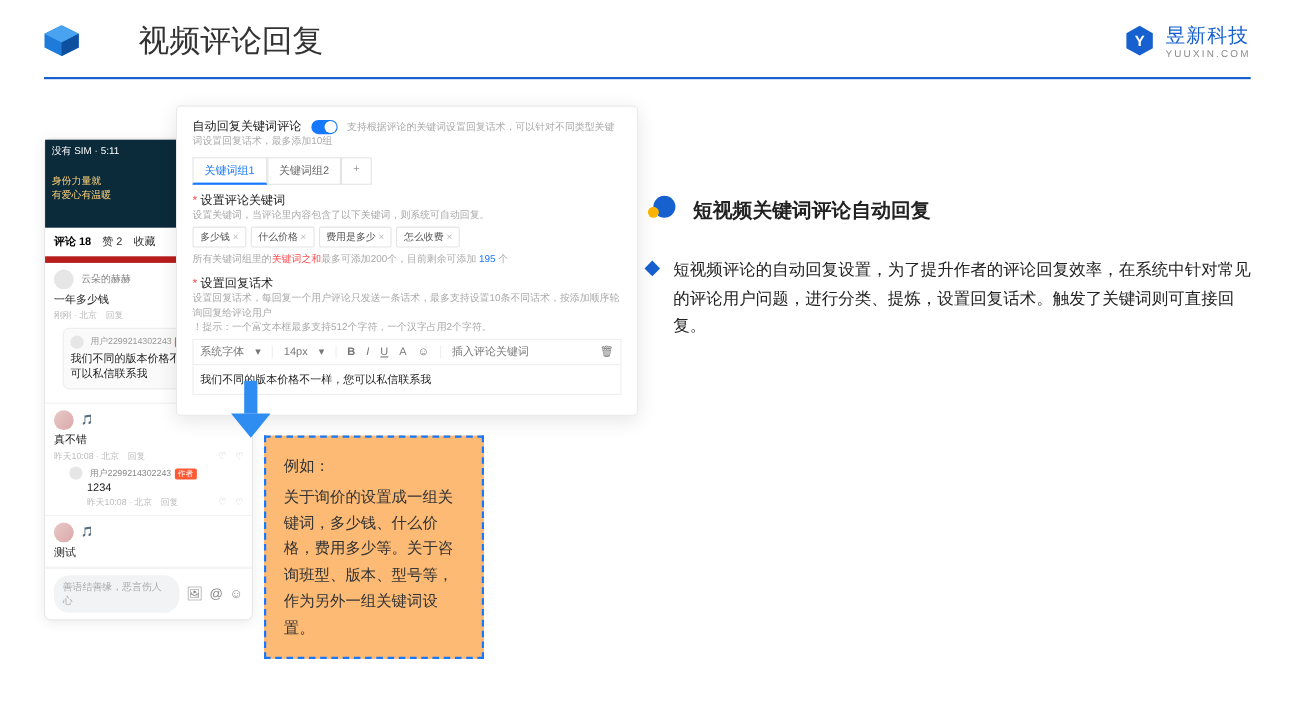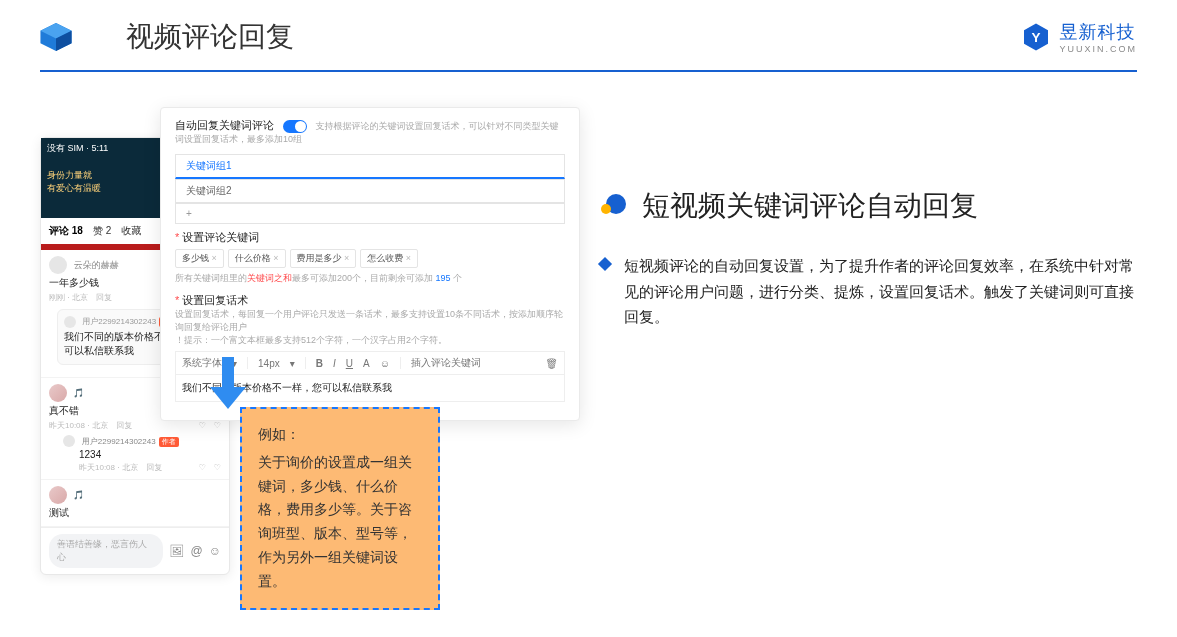--- a/index.html
+++ b/index.html
@@ -5,26 +5,26 @@
   * { box-sizing: border-box; margin: 0; padding: 0; }
   body { font-family: "Microsoft YaHei", Arial, sans-serif; background: #fff; width: 1177px; height: 637px; overflow: hidden; position: relative; }
   .header { display: flex; align-items: center; padding: 18px 40px 10px 40px; gap: 40px; }
   .logo-box { width: 32px; height: 28px; margin-right: 14px; }
   .title { font-size: 28px; color: #333; font-weight: 500; }
   .logo-right { position: absolute; right: 40px; top: 20px; display: flex; align-items: center; }
   .logo-right-text { margin-left: 8px; }
   .logo-right-main { font-size: 18px; color: #1660d0; font-weight: 400; letter-spacing: 1px; }
   .logo-right-sub { font-size: 9px; color: #8a8a8a; letter-spacing: 2px; }
   .hr { height: 2px; background: #1660d0; margin: 4px 40px 0 40px; }
-  .content { display: flex; padding: 35px 40px 0 40px; gap: 40px; }
+  .content { display: flex; padding: 24px 40px 0 40px; gap: 28px; }
   .left-col { width: 520px; position: relative; }
   .right-col { flex: 1; padding-top: 80px; }
   .section-head { display: flex; align-items: center; margin-bottom: 28px; }
   .bullets { display: inline-block; margin-right: 14px; }
-  .section-title { font-size: 28px; color: #222; font-weight: 400; }
+  .section-title { font-size: 18px; color: #222; font-weight: 700; }
   .point { display: flex; align-items: flex-start; margin-bottom: 22px; }
   .diamond { width: 10px; height: 10px; background: #1660d0; transform: rotate(45deg); margin-right: 14px; margin-top: 6px; flex-shrink: 0; }
   .point-text { font-size: 15px; color: #222; line-height: 1.7; }
   
   .mock-phone { position: absolute; left: 0px; top: 30px; width: 190px; background: #fff; border: 1px solid #e8e8e8; border-radius: 6px; box-shadow: 0 2px 12px rgba(0,0,0,.08); font-size: 10px; color: #666; z-index: 1; }
   .phone-top { background: #0b2a3a; color: #fff; height: 80px; padding: 4px 6px; font-size: 9px; position: relative; overflow: hidden; }
   .phone-top-img { position: absolute; right: 6px; bottom: 6px; width: 46px; height: 46px; background: linear-gradient(135deg,#6aa9d8,#2d4b6a); border-radius: 4px; }
   .phone-tabs { display: flex; gap: 10px; padding: 6px 8px; border-bottom: 6px solid #b91c1c; color: #333; }
   .phone-tabs span.active { color: #000; font-weight: 600; }
   .comment { padding: 6px 8px; border-bottom: 1px solid #f3f3f3; }
@@ -37,21 +37,21 @@
   .reply-box .rname { font-size: 8px; color: #999; }
   .badge { display: inline-block; background: #ff5a36; color: #fff; font-size: 7px; padding: 0 3px; border-radius: 2px; margin-left: 3px; }
   .input-bar { display: flex; align-items: center; gap: 6px; padding: 6px 8px; border-top: 1px solid #eee; }
   .input-bar .field { flex: 1; background: #f2f3f5; border-radius: 14px; padding: 4px 8px; font-size: 9px; color: #aaa; }
   .input-bar .ic { color: #888; font-size: 12px; }
   .mock-panel { position: absolute; left: 120px; top: 0px; width: 420px; background: #fff; border: 1px solid #eaeaea; border-radius: 4px; box-shadow: 0 4px 18px rgba(0,0,0,.1); padding: 10px 14px; font-size: 10px; color: #555; z-index: 2; }
   .mp-row { margin-bottom: 8px; }
   .mp-title { color: #222; font-weight: 500; font-size: 11px; }
   .toggle { display: inline-block; width: 24px; height: 13px; background: #1677ff; border-radius: 7px; position: relative; vertical-align: middle; margin: 0 6px; }
   .toggle::after { content: ""; position: absolute; right: 1px; top: 1px; width: 11px; height: 11px; background: #fff; border-radius: 50%; }
-  .tabs { display: flex; gap: 0; margin: 6px 0; flex-direction: column; }
+  .tabs { display: flex; gap: 0; margin: 6px 0; }
   .tab { padding: 4px 10px; border: 1px solid #e4e4e4; font-size: 10px; color: #666; }
   .tab.active { color: #1677ff; border-bottom: 2px solid #1677ff; }
   .tab.add { color: #999; }
   .label-star::before { content: "* "; color: #ff4d4f; }
   .chips { display: flex; gap: 4px; flex-wrap: wrap; margin: 4px 0; }
   .chip { border: 1px solid #e4e4e4; padding: 2px 6px; font-size: 9px; color: #555; border-radius: 2px; }
   .chip::after { content: " ×"; color: #bbb; }
   .hint { font-size: 9px; color: #aaa; }
   .hint .hl { color: #ff4d4f; }
   .hint .hl2 { color: #1677ff; }
@@ -97,20 +97,21 @@
         <span class="toggle"></span>
         <span class="hint">支持根据评论的关键词设置回复话术，可以针对不同类型关键词设置回复话术，最多添加10组</span>
       </div>
       <div class="tabs">
         <span class="tab active">关键词组1</span>
         <span class="tab">关键词组2</span>
         <span class="tab add">+</span>
       </div>
       <div class="mp-row">
         <div class="mp-title label-star">设置评论关键词</div>
+        <div class="hint">设置关键词，当评论里内容包含了以下关键词，则系统可自动回复。</div>
         <div class="chips">
           <span class="chip">多少钱</span>
           <span class="chip">什么价格</span>
           <span class="chip">费用是多少</span>
           <span class="chip">怎么收费</span>
         </div>
         <div class="hint">
           <span>所有关键词组里的</span><span class="hl">关键词之和</span><span>最多可添加200个，目前剩余可添加 </span><span class="hl2">195</span><span> 个</span>
         </div>
       </div>

